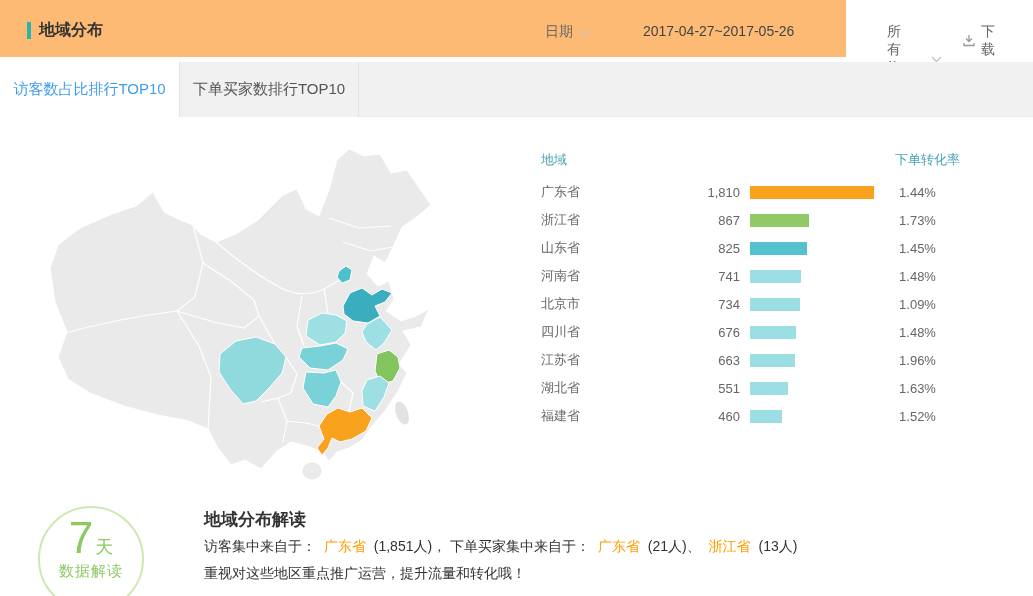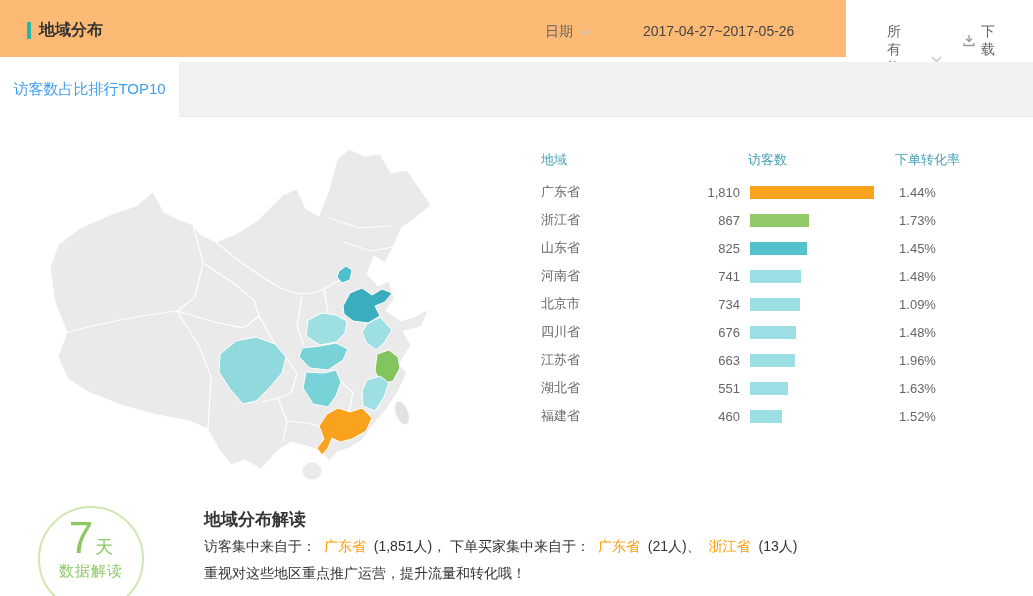--- a/index.html
+++ b/index.html
@@ -90,20 +90,21 @@
         <path d="M7 1 v6 M4 4.5 L7 7.5 L10 4.5" fill="none" stroke="#999" stroke-width="1.3"></path>
         <path d="M2 9 v2.5 h10 V9" fill="none" stroke="#999" stroke-width="1.3"></path>
       </svg>
     </span>
     <span>下载</span>
   </div>
 </div>
 
 <div class="tabbar">
   <div class="tab tab-active">访客数占比排行TOP10</div>
+  <div class="tab tab-inactive">下单买家数排行TOP10</div>
 </div>
 
 <div class="map-wrap">
   <svg width="470" height="360" viewBox="0 0 470 360">
 
     <path fill="#eaeaea" stroke="#ffffff" stroke-width="1" d="M10 138 L18 115 L40 98 L72 84 L96 76 L113 62 L124 82 L140 90 L153 95 L160 104 L176 112 L196 104 L218 90 L243 65 L257 59 L266 79 L279 86 L289 60 L297 30 L309 19 L324 26 L340 24 L351 43 L367 40 L391 75 L374 89 L362 97 L353 117 L345 133 L334 126 L327 144 L338 156 L349 151 L354 169 L346 181 L361 191 L376 186 L389 179 L381 197 L363 201 L371 215 L359 234 L367 243 L357 263 L345 281 L331 297 L322 310 L309 318 L297 322 L289 331 L282 322 L267 316 L251 312 L237 321 L221 339 L205 330 L191 335 L178 318 L168 299 L149 291 L118 285 L84 276 L50 263 L28 249 L18 227 L27 202 L15 172 Z"></path>
 
     <g fill="none" stroke="#ffffff" stroke-width="1.2">
       <path d="M153 95 L163 133 L155 167 L137 181"></path>
       <path d="M21 204 Q80 188 137 181"></path>
@@ -137,21 +138,20 @@
     </g>
 
     <ellipse cx="362" cy="283" rx="6" ry="12" transform="rotate(-20 362 283)" fill="#e2e2e2"></ellipse>
     <ellipse cx="272" cy="341" rx="10" ry="9" fill="#eaeaea" stroke="#ffffff" stroke-width="1"></ellipse>
   </svg>
 </div>
 
 <div class="rtable">
   <div class="trow thead">
     <div class="c-region">地域</div>
-    <div class="c-mid">访客数</div>
     <div class="c-rate-h">下单转化率</div>
   </div>
   <div>
 
   <div class="trow">
       <div class="c-region">广东省</div>
       <div class="c-value">1,810</div>
       <div class="c-bar">
           <div class="bar" style="width: 124px; background: rgb(249, 162, 29);"></div>
         </div>

